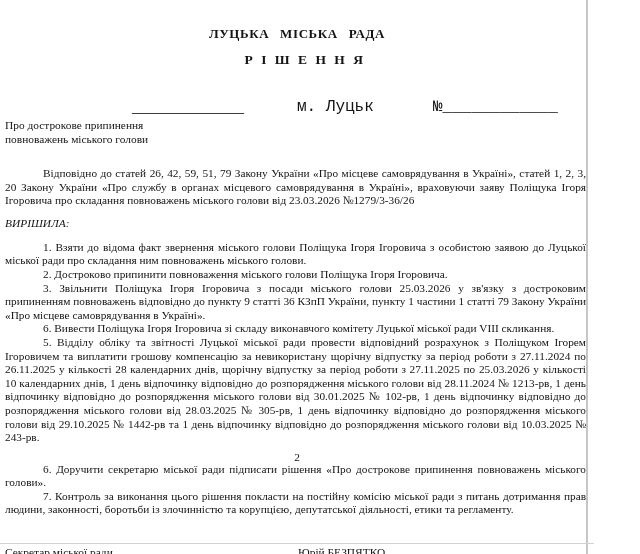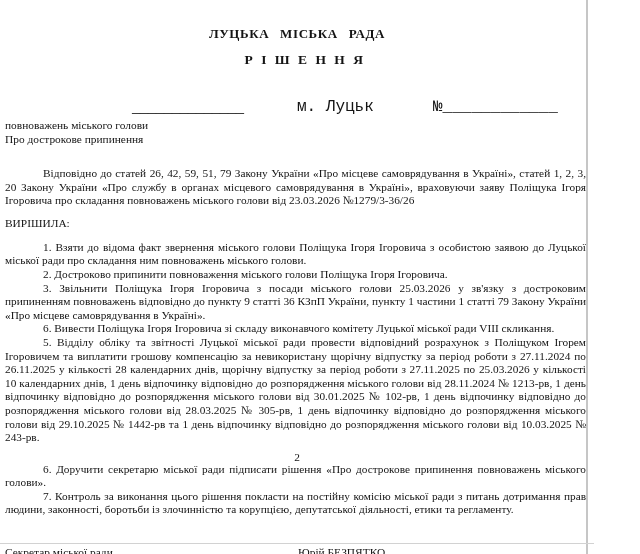--- a/index.html
+++ b/index.html
@@ -51,20 +51,21 @@
     margin: 0 8px 0 5px;
     text-align: justify;
     text-indent: 38px;
     font-size: 11.3px;
     line-height: 13.6px;
   }
   .preamble { margin-top: 21px; }
   .resolved {
     margin: 9px 16px 0 5px;
     font-size: 11.4px;
+    font-style: italic;
   }
   .items { margin-top: 12px; }
   .pagenum {
     margin-top: 6px;
     text-align: center;
     font-size: 11.4px;
   }
   .sigrow {
     position: relative;
     margin-top: 29px;
@@ -105,22 +106,22 @@
 
   <div class="doctype">Р І Ш Е Н Н Я</div>
 
   <div class="dateline">
     <span class="blank">______________</span>
     <span class="place">м. Луцьк</span>
     <span class="number">№____________</span>
   </div>
 
   <div class="subject">
+    <div>Про дострокове припинення</div>
     <div>повноважень міського голови</div>
-    <div>Про дострокове припинення</div>
   </div>
 
   <p class="para preamble">Відповідно до статей 26, 42, 59, 51, 79 Закону України «Про місцеве самоврядування в Україні», статей 1, 2, 3, 20 Закону України «Про службу в органах місцевого самоврядування в Україні», враховуючи заяву Поліщука Ігоря Ігоровича про складання повноважень міського голови від 23.03.2026 №1279/3-36/26</p>
 
   <div class="resolved">ВИРІШИЛА:</div>
 
   <div class="items">
     <p class="para">1. Взяти до відома факт звернення міського голови Поліщука Ігоря Ігоровича з особистою заявою до Луцької міської ради про складання ним повноважень міського голови.</p>
     <p class="para">2. Достроково припинити повноваження міського голови Поліщука Ігоря Ігоровича.</p>
     <p class="para">3. Звільнити Поліщука Ігоря Ігоровича з посади міського голови  25.03.2026 у зв'язку з достроковим припиненням повноважень відповідно до пункту 9 статті 36 КЗпП України, пункту 1 частини 1 статті 79 Закону України «Про місцеве самоврядування в Україні».</p>

